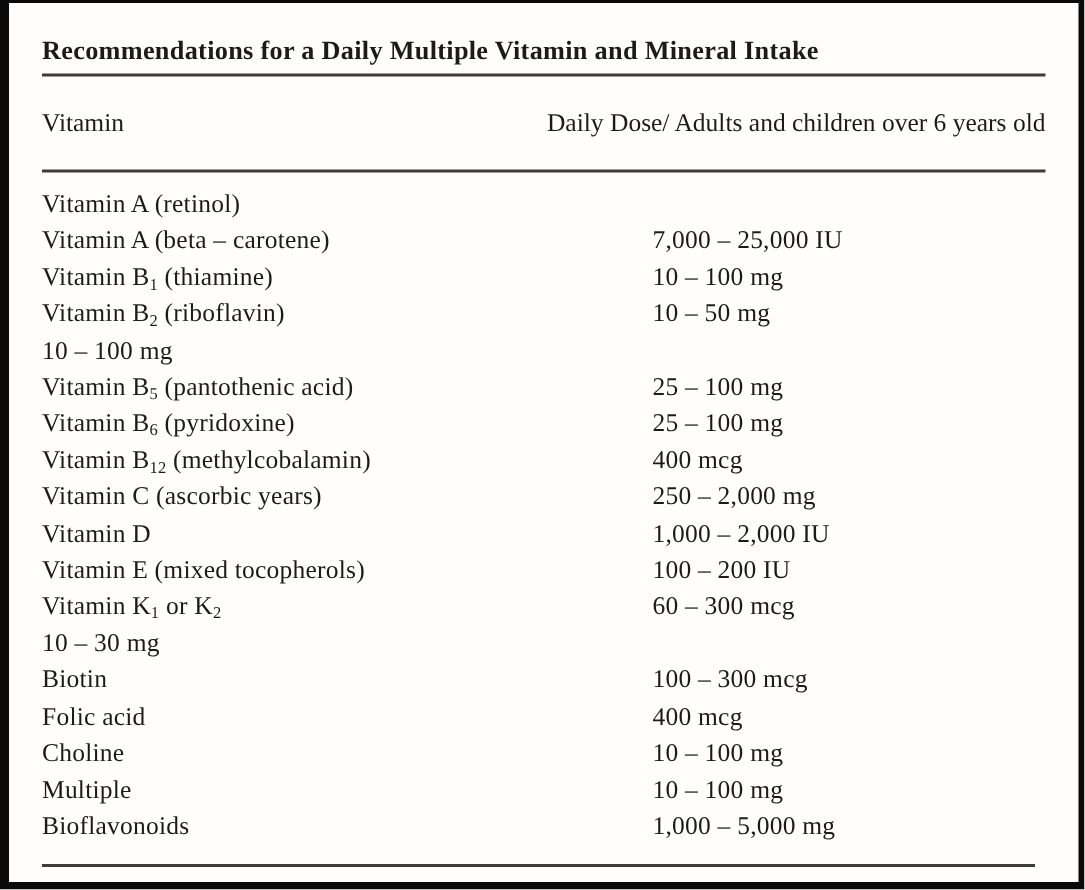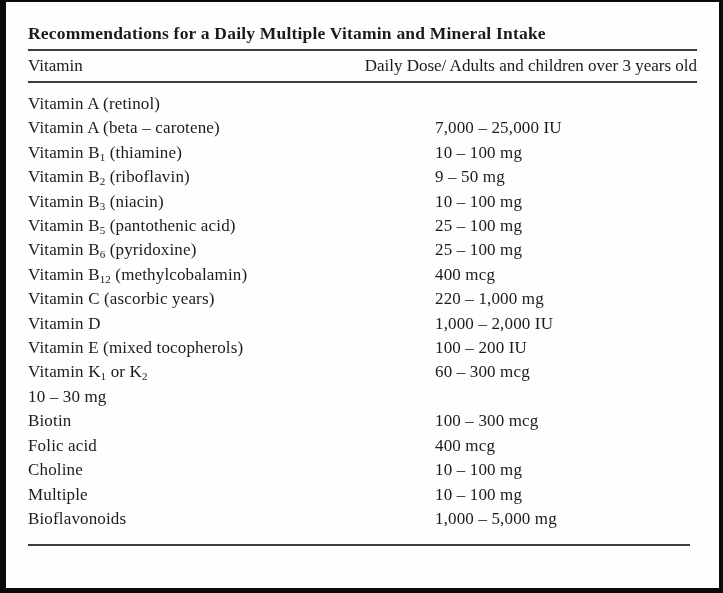--- a/index.html
+++ b/index.html
@@ -34,21 +34,21 @@
     height: 0;
   }
   .rule-title { margin-top: 3px; }
   .rule-header { margin-top: 0; }
   .rule-bottom { margin-top: 13px; margin-right: 7px; }
   .header-row {
     display: flex;
     justify-content: space-between;
     align-items: center;
     font-size: 17px;
-    height: 30px;
+    height: 62px;
   }
   .table-body {
     margin-top: 9px;
   }
   .row {
     display: flex;
     line-height: 24.4px;
     font-size: 17px;
     letter-spacing: 0.15px;
     white-space: nowrap;
@@ -67,58 +67,57 @@
   }
 </style>
 </head>
 <body>
 
 <div class="frame">
   <div class="title">Recommendations for a Daily Multiple Vitamin and Mineral Intake</div>
   <hr class="rule rule-title">
   <div class="header-row">
     <span>Vitamin</span>
-    <span>Daily Dose/ Adults and children over 3 years old</span>
+    <span>Daily Dose/ Adults and children over 6 years old</span>
   </div>
   <hr class="rule rule-header">
   <div class="table-body">
       <div class="row">
         <div class="name-cell">Vitamin A (retinol)</div>
       </div>
       <div class="row">
         <div class="name-cell">Vitamin A (beta – carotene)</div>
         <div class="dose-cell">7,000 – 25,000 IU</div>
       </div>
       <div class="row">
         <div class="name-cell">Vitamin B<sub>1</sub> (thiamine)</div>
         <div class="dose-cell">10 – 100 mg</div>
       </div>
       <div class="row">
         <div class="name-cell">Vitamin B<sub>2</sub> (riboflavin)</div>
-        <div class="dose-cell">9 – 50 mg</div>
+        <div class="dose-cell">10 – 50 mg</div>
       </div>
       <div class="row">
-        <div class="name-cell">Vitamin B<sub>3</sub> (niacin)</div>
         <div class="dose-cell">10 – 100 mg</div>
       </div>
       <div class="row">
         <div class="name-cell">Vitamin B<sub>5</sub> (pantothenic acid)</div>
         <div class="dose-cell">25 – 100 mg</div>
       </div>
       <div class="row">
         <div class="name-cell">Vitamin B<sub>6</sub> (pyridoxine)</div>
         <div class="dose-cell">25 – 100 mg</div>
       </div>
       <div class="row">
         <div class="name-cell">Vitamin B<sub>12</sub> (methylcobalamin)</div>
         <div class="dose-cell">400 mcg</div>
       </div>
       <div class="row">
         <div class="name-cell">Vitamin C (ascorbic years)</div>
-        <div class="dose-cell">220 – 1,000 mg</div>
+        <div class="dose-cell">250 – 2,000 mg</div>
       </div>
       <div class="row">
         <div class="name-cell">Vitamin D</div>
         <div class="dose-cell">1,000 – 2,000 IU</div>
       </div>
       <div class="row">
         <div class="name-cell">Vitamin E (mixed tocopherols)</div>
         <div class="dose-cell">100 – 200 IU</div>
       </div>
       <div class="row">

